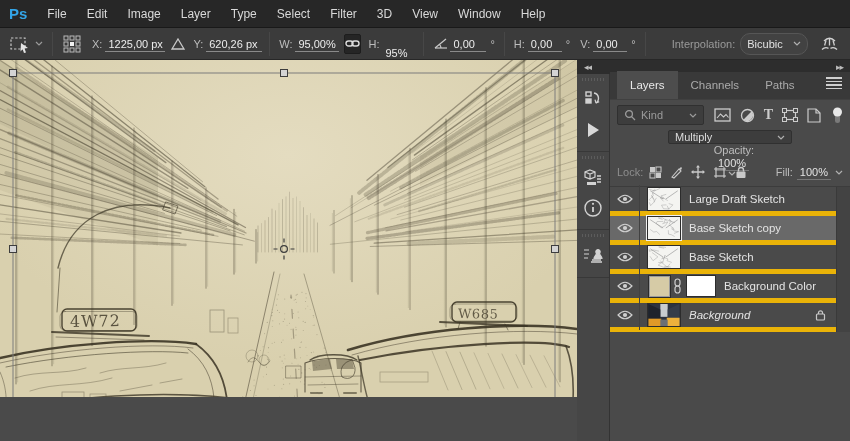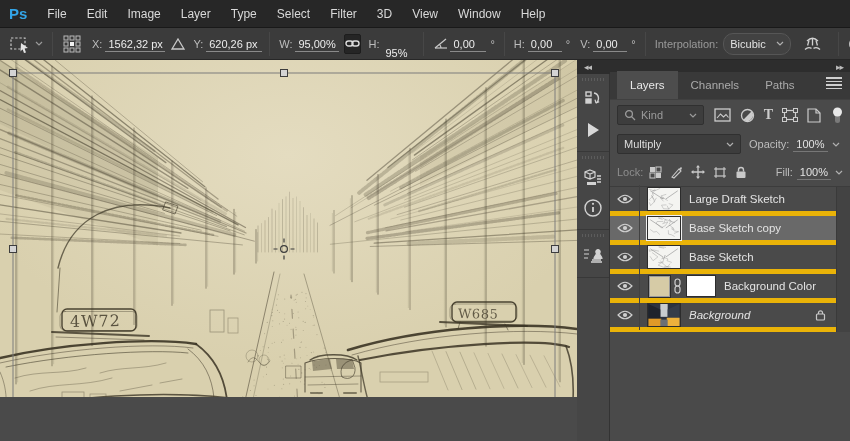--- a/index.html
+++ b/index.html
@@ -50,21 +50,21 @@
   .tab{height:28px;line-height:28px;padding:0 13px;color:#ababab;font-size:11.5px;}
   .tab.active{background:#4d4d4d;color:#e8e8e8;margin-left:7px;}
   .panel-menu{margin-left:auto;margin-right:8px;margin-bottom:8px;display:block;width:16px;}
   .panel-menu i{display:block;height:1.5px;background:#cfcfcf;margin:2px 0;}
   .filter-row{height:30px;display:flex;align-items:center;padding:0 7px;background:#4a4a4a;}
   .combo{background:#3d3d3d;border:1px solid #303030;border-radius:2px;height:20px;
          display:flex;align-items:center;padding:0 6px;color:#9b9b9b;}
   .kind-combo{width:124px;}
   .kind-combo .chev{margin-left:auto;}
   .f-icons{display:flex;align-items:center;gap:9px;margin-left:10px;color:#cccccc;}
-  .blend-row{height:28px;display:flex;align-items:center;padding:0 7px;}
+  .blend-row{height:28px;display:flex;align-items:center;padding:0 7px;flex-direction:column;}
   .blend-combo{width:124px;color:#dcdcdc;}
   .mini-label{color:#bdbdbd;margin-left:8px;}
   .mini-label.dim{color:#8d8d8d;}
   .mini-val{color:#e2e2e2;border-bottom:1px solid #777;padding:1px 3px;margin-left:4px;}
   .lock-row{height:29px;display:flex;align-items:center;padding:0 7px;border-bottom:1px solid #3c3c3c;}
   .lock-icons{display:flex;align-items:center;gap:8px;margin-left:6px;color:#c9c9c9;}
   .layers-list{position:relative;}
   .layer-row{height:29px;display:flex;align-items:center;border-bottom:5px solid #eab308;
              background:#4a4a4a;width:226px;}
   .layer-row.selected{background:#696969;}
@@ -123,21 +123,21 @@
           <rect x="2" y="8" width="4" height="4"></rect>
             <rect x="14" y="8" width="4" height="4"></rect>
           <rect x="2" y="14" width="4" height="4"></rect>
             <rect x="8" y="14" width="4" height="4"></rect>
             <rect x="14" y="14" width="4" height="4"></rect>
         </g>
         <rect x="8" y="8" width="4" height="4" fill="#f0f0f0"></rect>
       </svg>
     </span>
     <span class="ob-label" style="margin-left:8px;">X:</span>
-    <span class="ob-val" style="min-width:60px;">1562,32 px</span>
+    <span class="ob-val" style="min-width:60px;">1225,00 px</span>
     <span class="ob-icon" style="margin:0 6px;">
       <svg width="14" height="12" viewBox="0 0 14 12">
           <polygon points="7,1 13,11 1,11" fill="none" stroke="#c9c9c9" stroke-width="1.3"></polygon>
         </svg>
     </span>
     <span class="ob-label">Y:</span>
     <span class="ob-val" style="min-width:56px;">620,26 px</span>
     <span class="ob-sep"></span>
     <span class="ob-label">W:</span>
     <span class="ob-val" style="min-width:44px;">95,00%</span>
@@ -164,21 +164,21 @@
     <span class="ob-val" style="min-width:36px;">0,00</span>
     <span class="deg">°</span>
     <span class="ob-sep"></span>
     <span class="ob-label">H:</span>
     <span class="ob-val" style="min-width:34px;">0,00</span>
     <span class="deg">°</span>
     <span class="ob-label" style="margin-left:8px;">V:</span>
     <span class="ob-val" style="min-width:34px;">0,00</span>
     <span class="deg">°</span>
     <span class="ob-sep"></span>
-    <span class="ob-dim" style="margin-left:2px;">Interpolation:</span>
+    <span class="ob-dim" style="margin-left:19px;">Interpolation:</span>
     <span class="ob-select">
       <span>Bicubic</span>
       <span class="chev">
         <svg width="8" height="5" viewBox="0 0 8 5">
             <polyline points="1,1 4,4 7,1" fill="none" stroke="#b0b0b0" stroke-width="1.2"></polyline>
           </svg>
       </span>
     </span>
     <span class="ob-icon" style="margin:0 9px 0 12px;">
       <svg width="19" height="16" viewBox="0 0 19 16">

